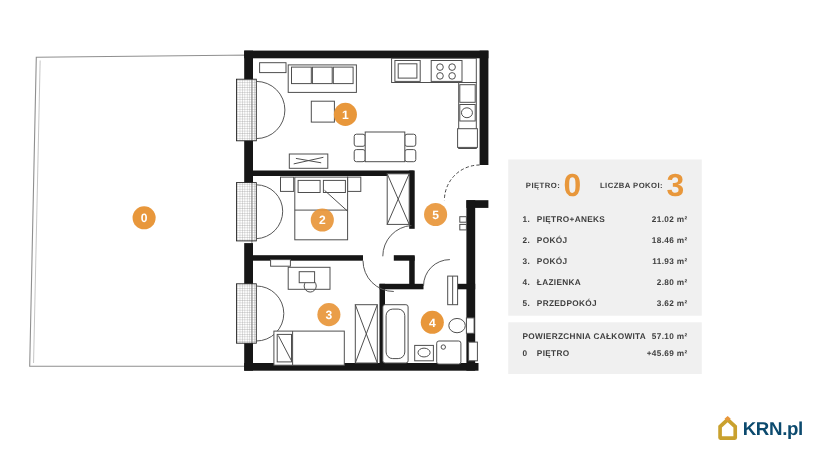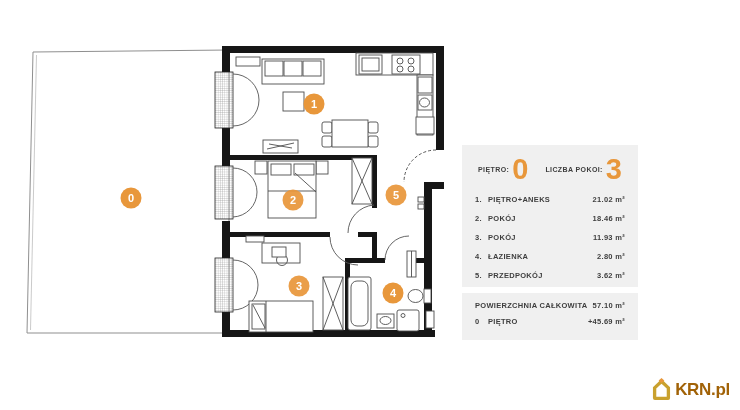--- a/index.html
+++ b/index.html
@@ -20,21 +20,21 @@
   .stat-value{font-size:29px;line-height:.9;font-weight:700;color:#e8973b;}
   .room-list{margin-top:8px;}
   .row{display:flex;align-items:center;height:19px;font-size:7.5px;font-weight:700;color:#3e3e3e;letter-spacing:.3px;}
   .row .no{width:13px;flex:none;}
   .row .name{flex:1;white-space:nowrap;}
   .row .area{text-align:left;white-space:nowrap;}
   .box2 .row{height:16px;}
 
   
   .logo{position:absolute;right:10px;bottom:9px;display:flex;align-items:center;gap:4px;}
-  .logo-text{font-size:17px;font-weight:700;color:#a16207;letter-spacing:-.3px;}
+  .logo-text{font-size:17px;font-weight:700;color:#0c4a6e;letter-spacing:-.3px;}
 </style>
 </head>
 <body>
 
 <div class="canvas">
 
   <svg class="plan-svg" width="460" height="410" viewBox="0 0 460 410">
     <defs>
       <pattern id="hatch" width="2.2" height="2.2" patternUnits="userSpaceOnUse">
         <path d="M0,0 H2.2 M0,0 V2.2" stroke="#858585" stroke-width="0.45" fill="none"></path>

